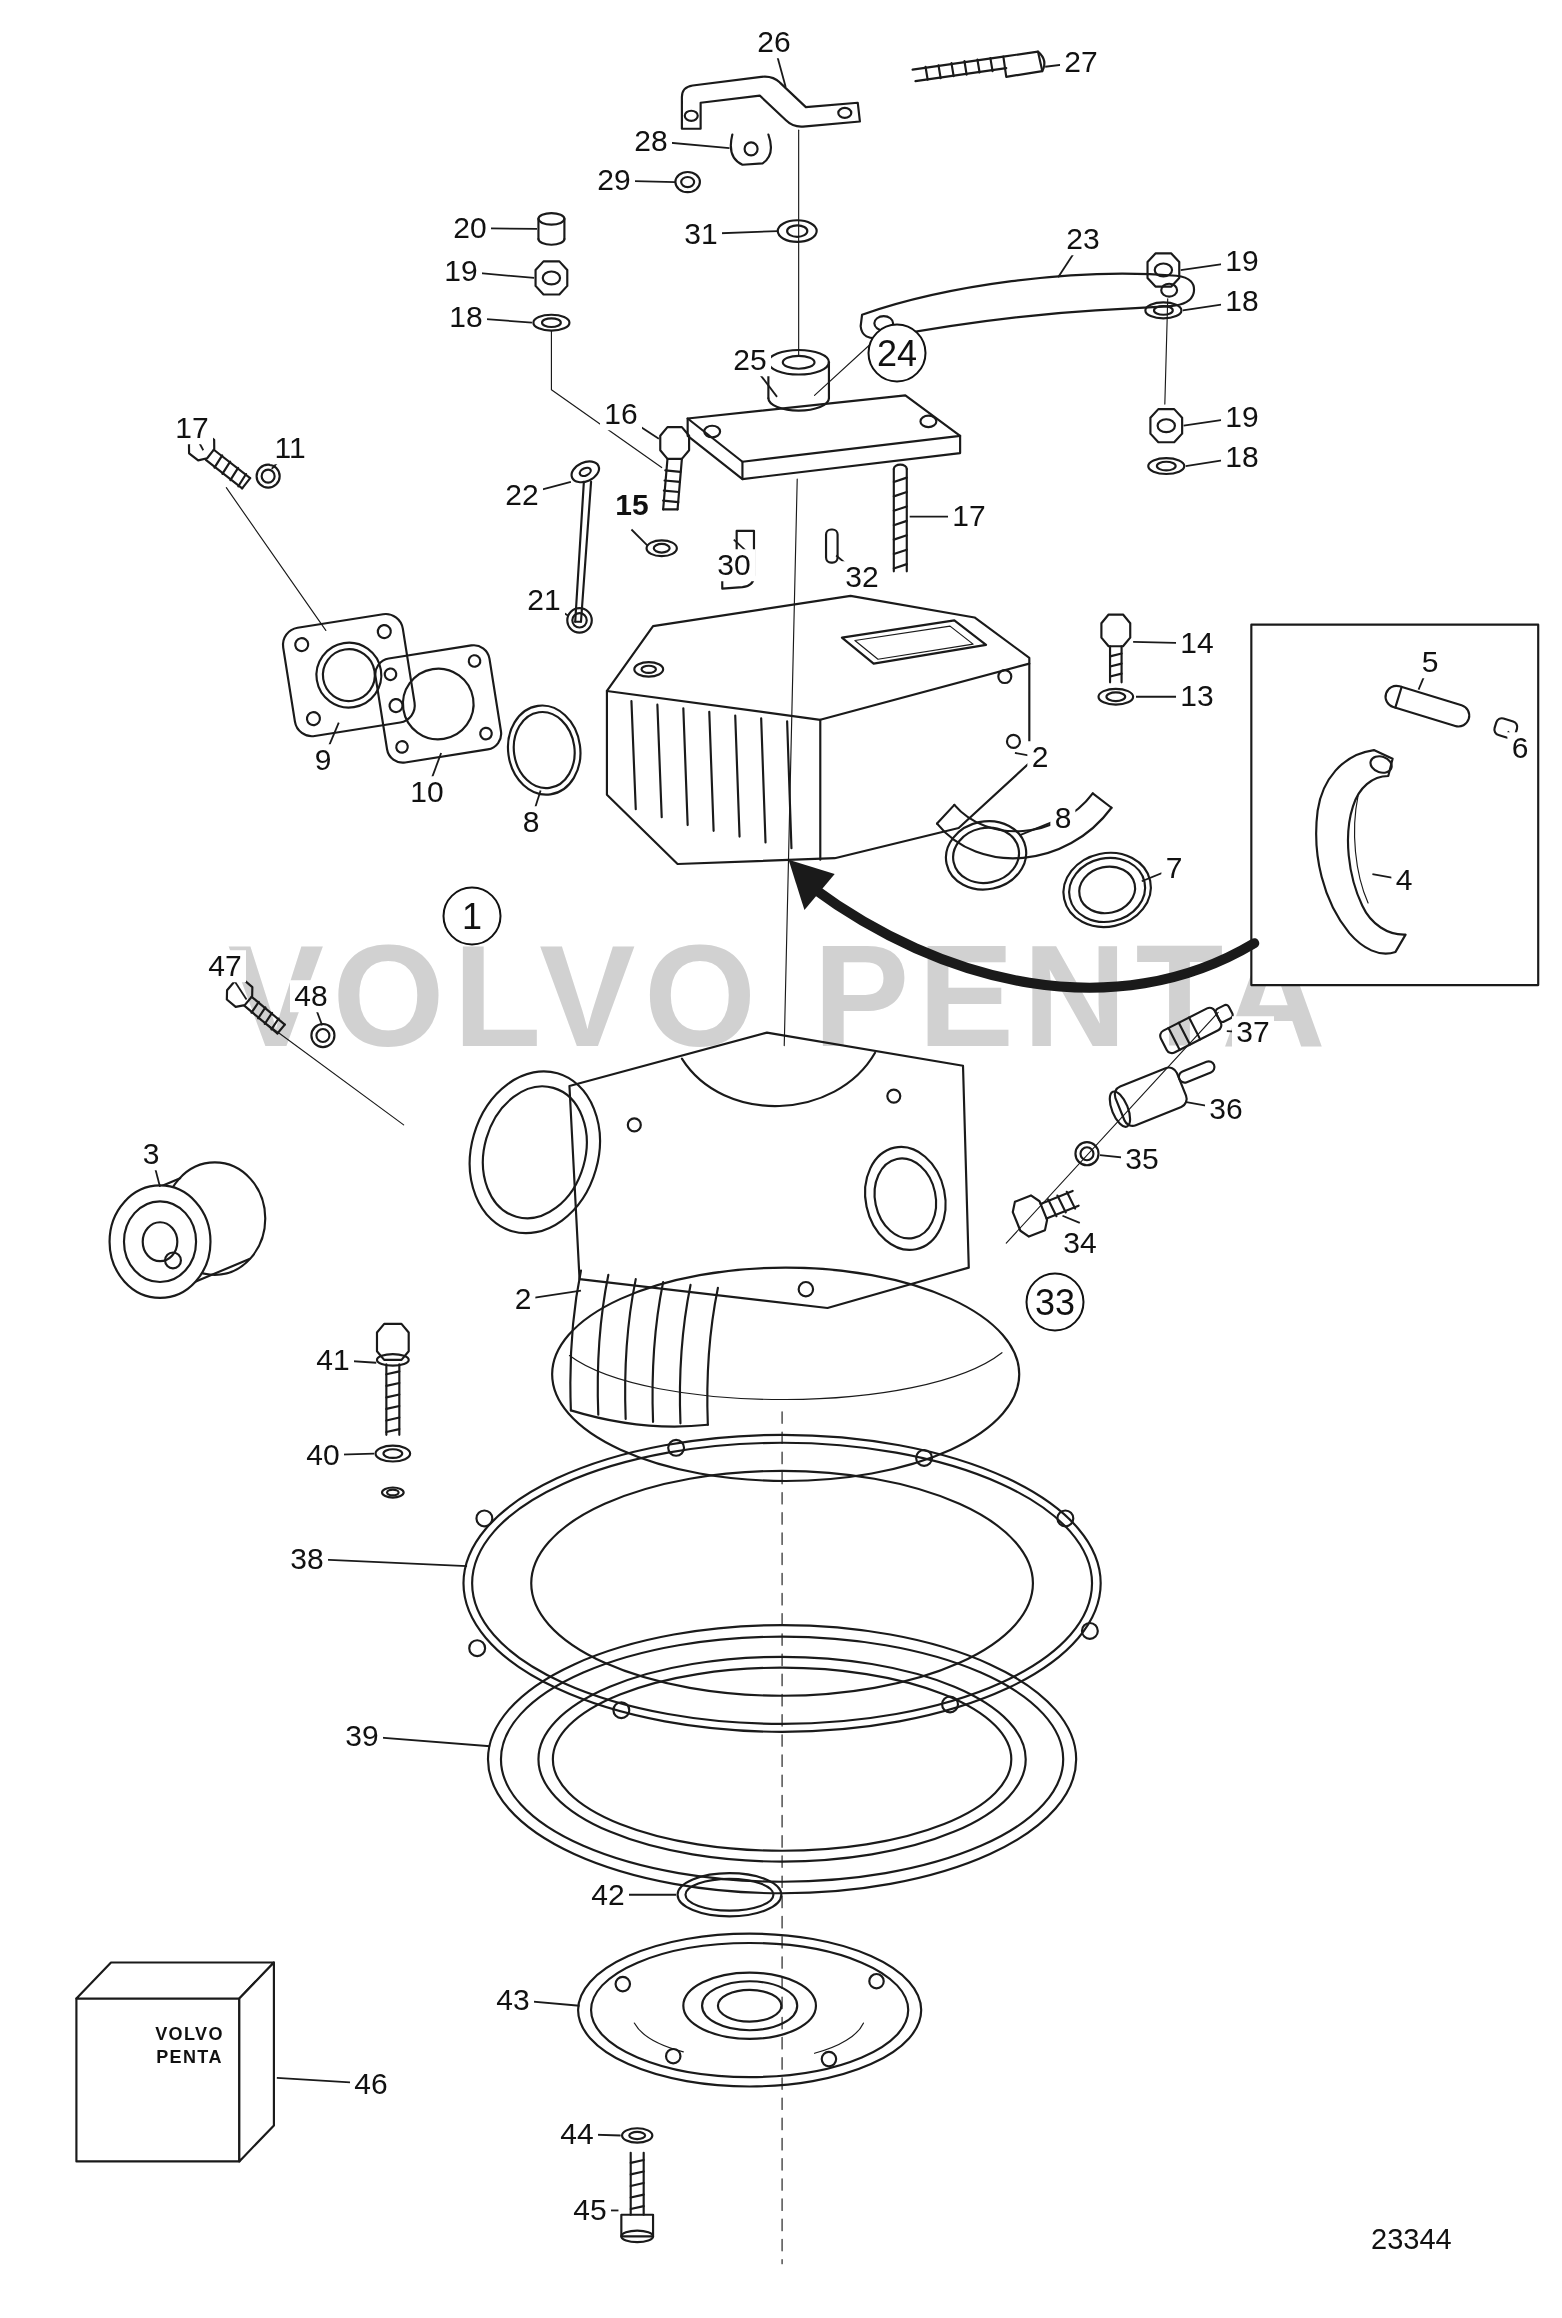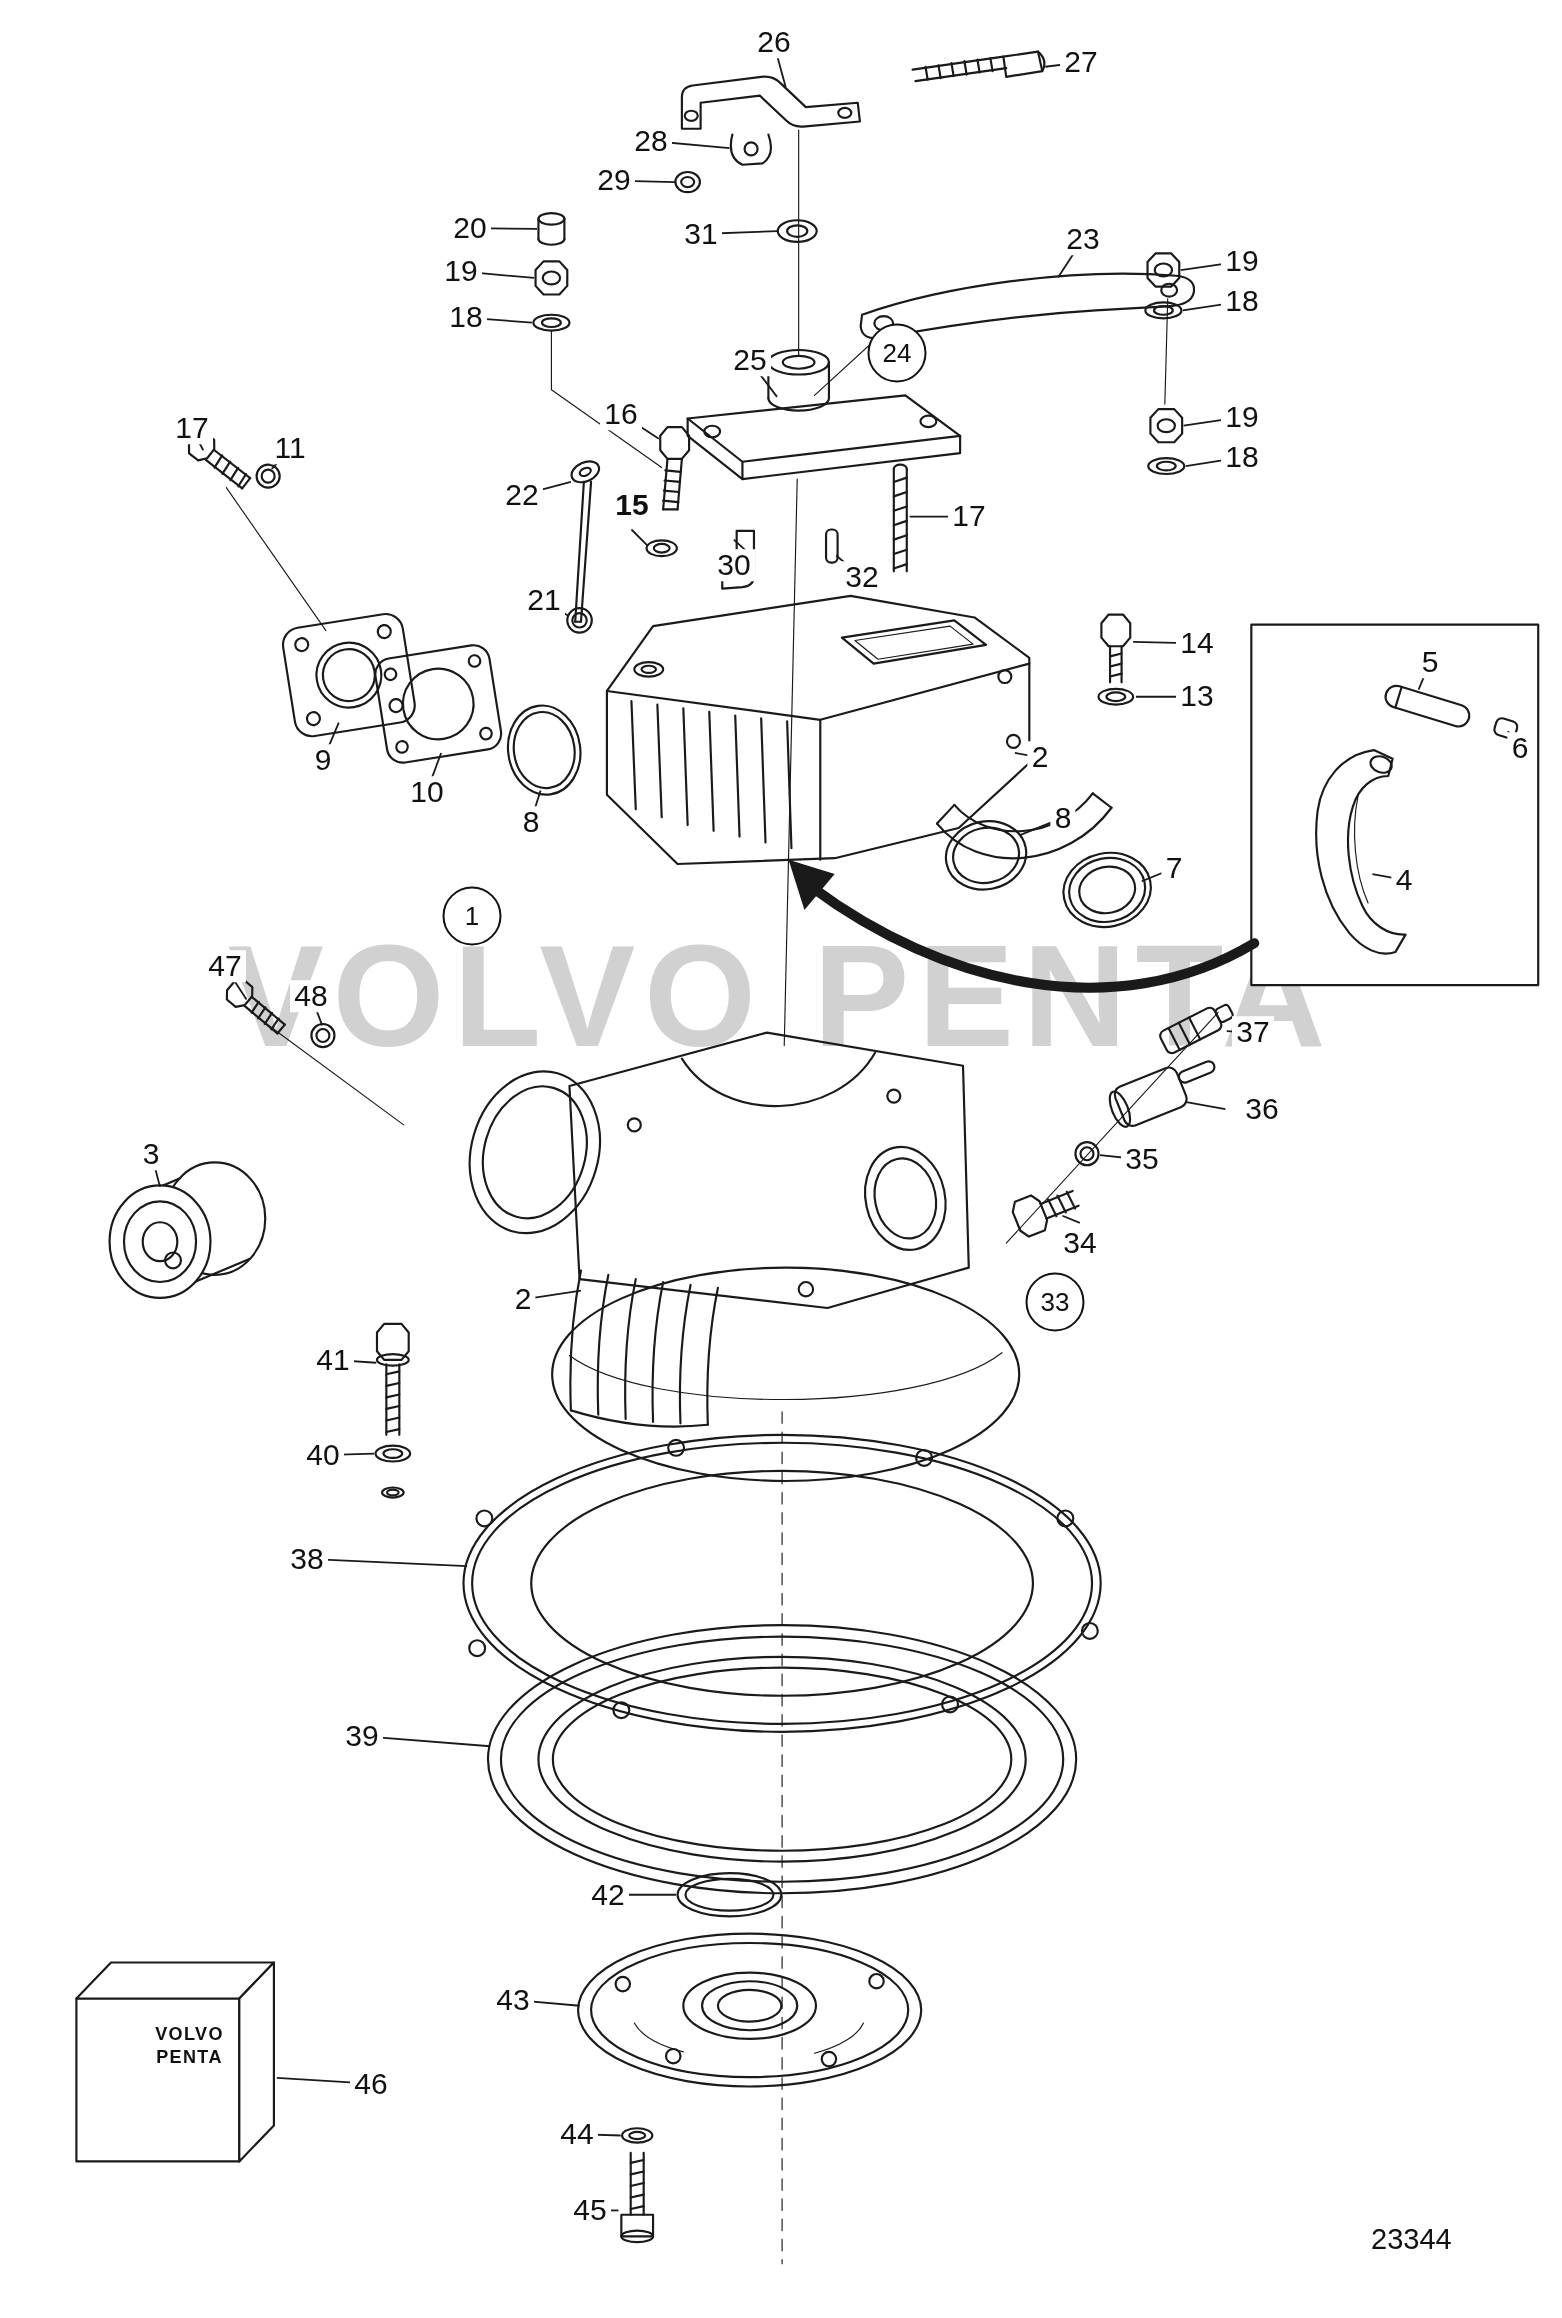--- a/index.html
+++ b/index.html
@@ -37,21 +37,21 @@
     padding:0 4.3px;
     line-height:1.05;
     white-space:nowrap;
   }
   .callout.circled{
     width:55px;height:55px;
     border:2.9px solid #111111;
     border-radius:50%;
     display:flex;align-items:center;justify-content:center;
     padding:0;
-    font-size:26px;
+    font-size:36px;
   }
   .diagram-number{
     position:absolute;
     left:1371px;top:2223px;
     font-size:29px;
     color:#111111;
   }
   .package-label{
     position:absolute;
     left:76px;top:2023px;
@@ -554,21 +554,21 @@
       <div class="callout" style="left: 1040px; top: 757px;">2</div>
       <div class="callout" style="left: 1063px; top: 818px;">8</div>
       <div class="callout" style="left: 1174px; top: 868px;">7</div>
       <div class="callout" style="left: 1430px; top: 662px;">5</div>
       <div class="callout" style="left: 1520px; top: 748px;">6</div>
       <div class="callout" style="left: 1404px; top: 880px;">4</div>
       <div class="callout circled" style="left: 472px; top: 916px;">1</div>
       <div class="callout" style="left: 225px; top: 966px;">47</div>
       <div class="callout" style="left: 311px; top: 996px;">48</div>
       <div class="callout" style="left: 1253px; top: 1032px;">37</div>
-      <div class="callout" style="left: 1226px; top: 1109px; margin-left: 36px;">36</div>
+      <div class="callout" style="left: 1226px; top: 1109px;">36</div>
       <div class="callout" style="left: 1142px; top: 1159px;">35</div>
       <div class="callout" style="left: 1080px; top: 1223px; margin-top: 20px;">34</div>
       <div class="callout" style="left: 151px; top: 1154px;">3</div>
       <div class="callout" style="left: 523px; top: 1299px;">2</div>
       <div class="callout circled" style="left: 1055px; top: 1302px;">33</div>
       <div class="callout" style="left: 333px; top: 1360px;">41</div>
       <div class="callout" style="left: 323px; top: 1455px;">40</div>
       <div class="callout" style="left: 307px; top: 1559px;">38</div>
       <div class="callout" style="left: 362px; top: 1736px;">39</div>
       <div class="callout" style="left: 608px; top: 1895px;">42</div>

